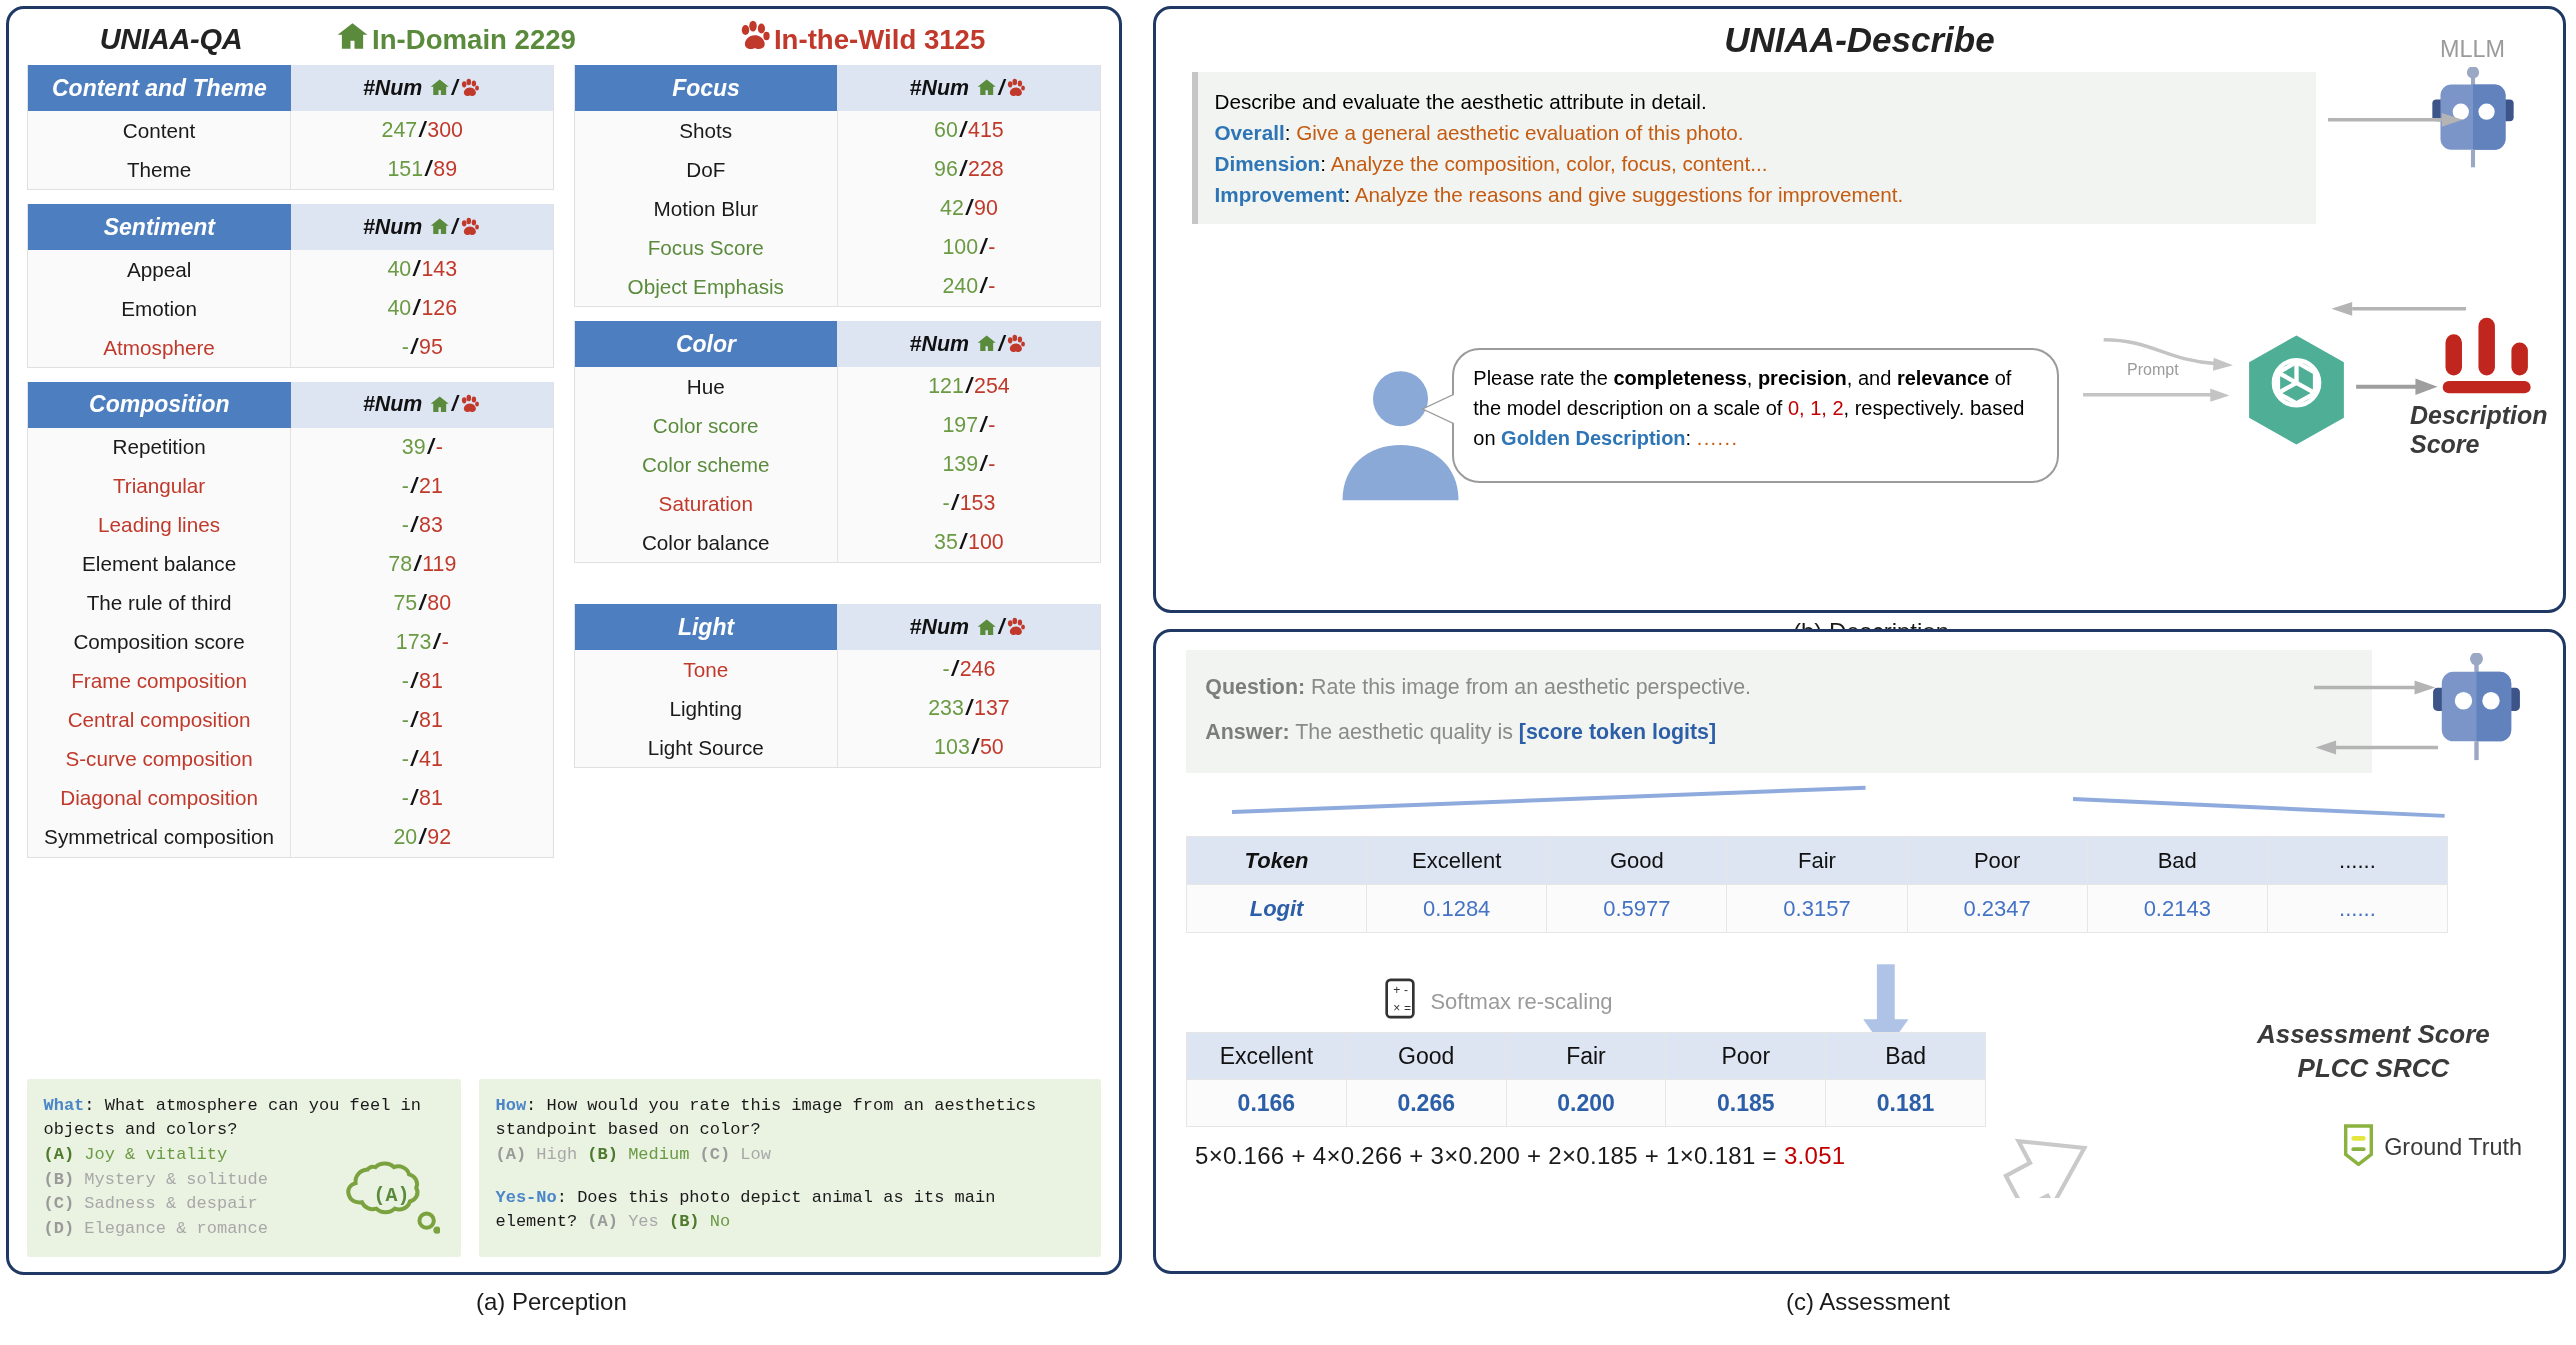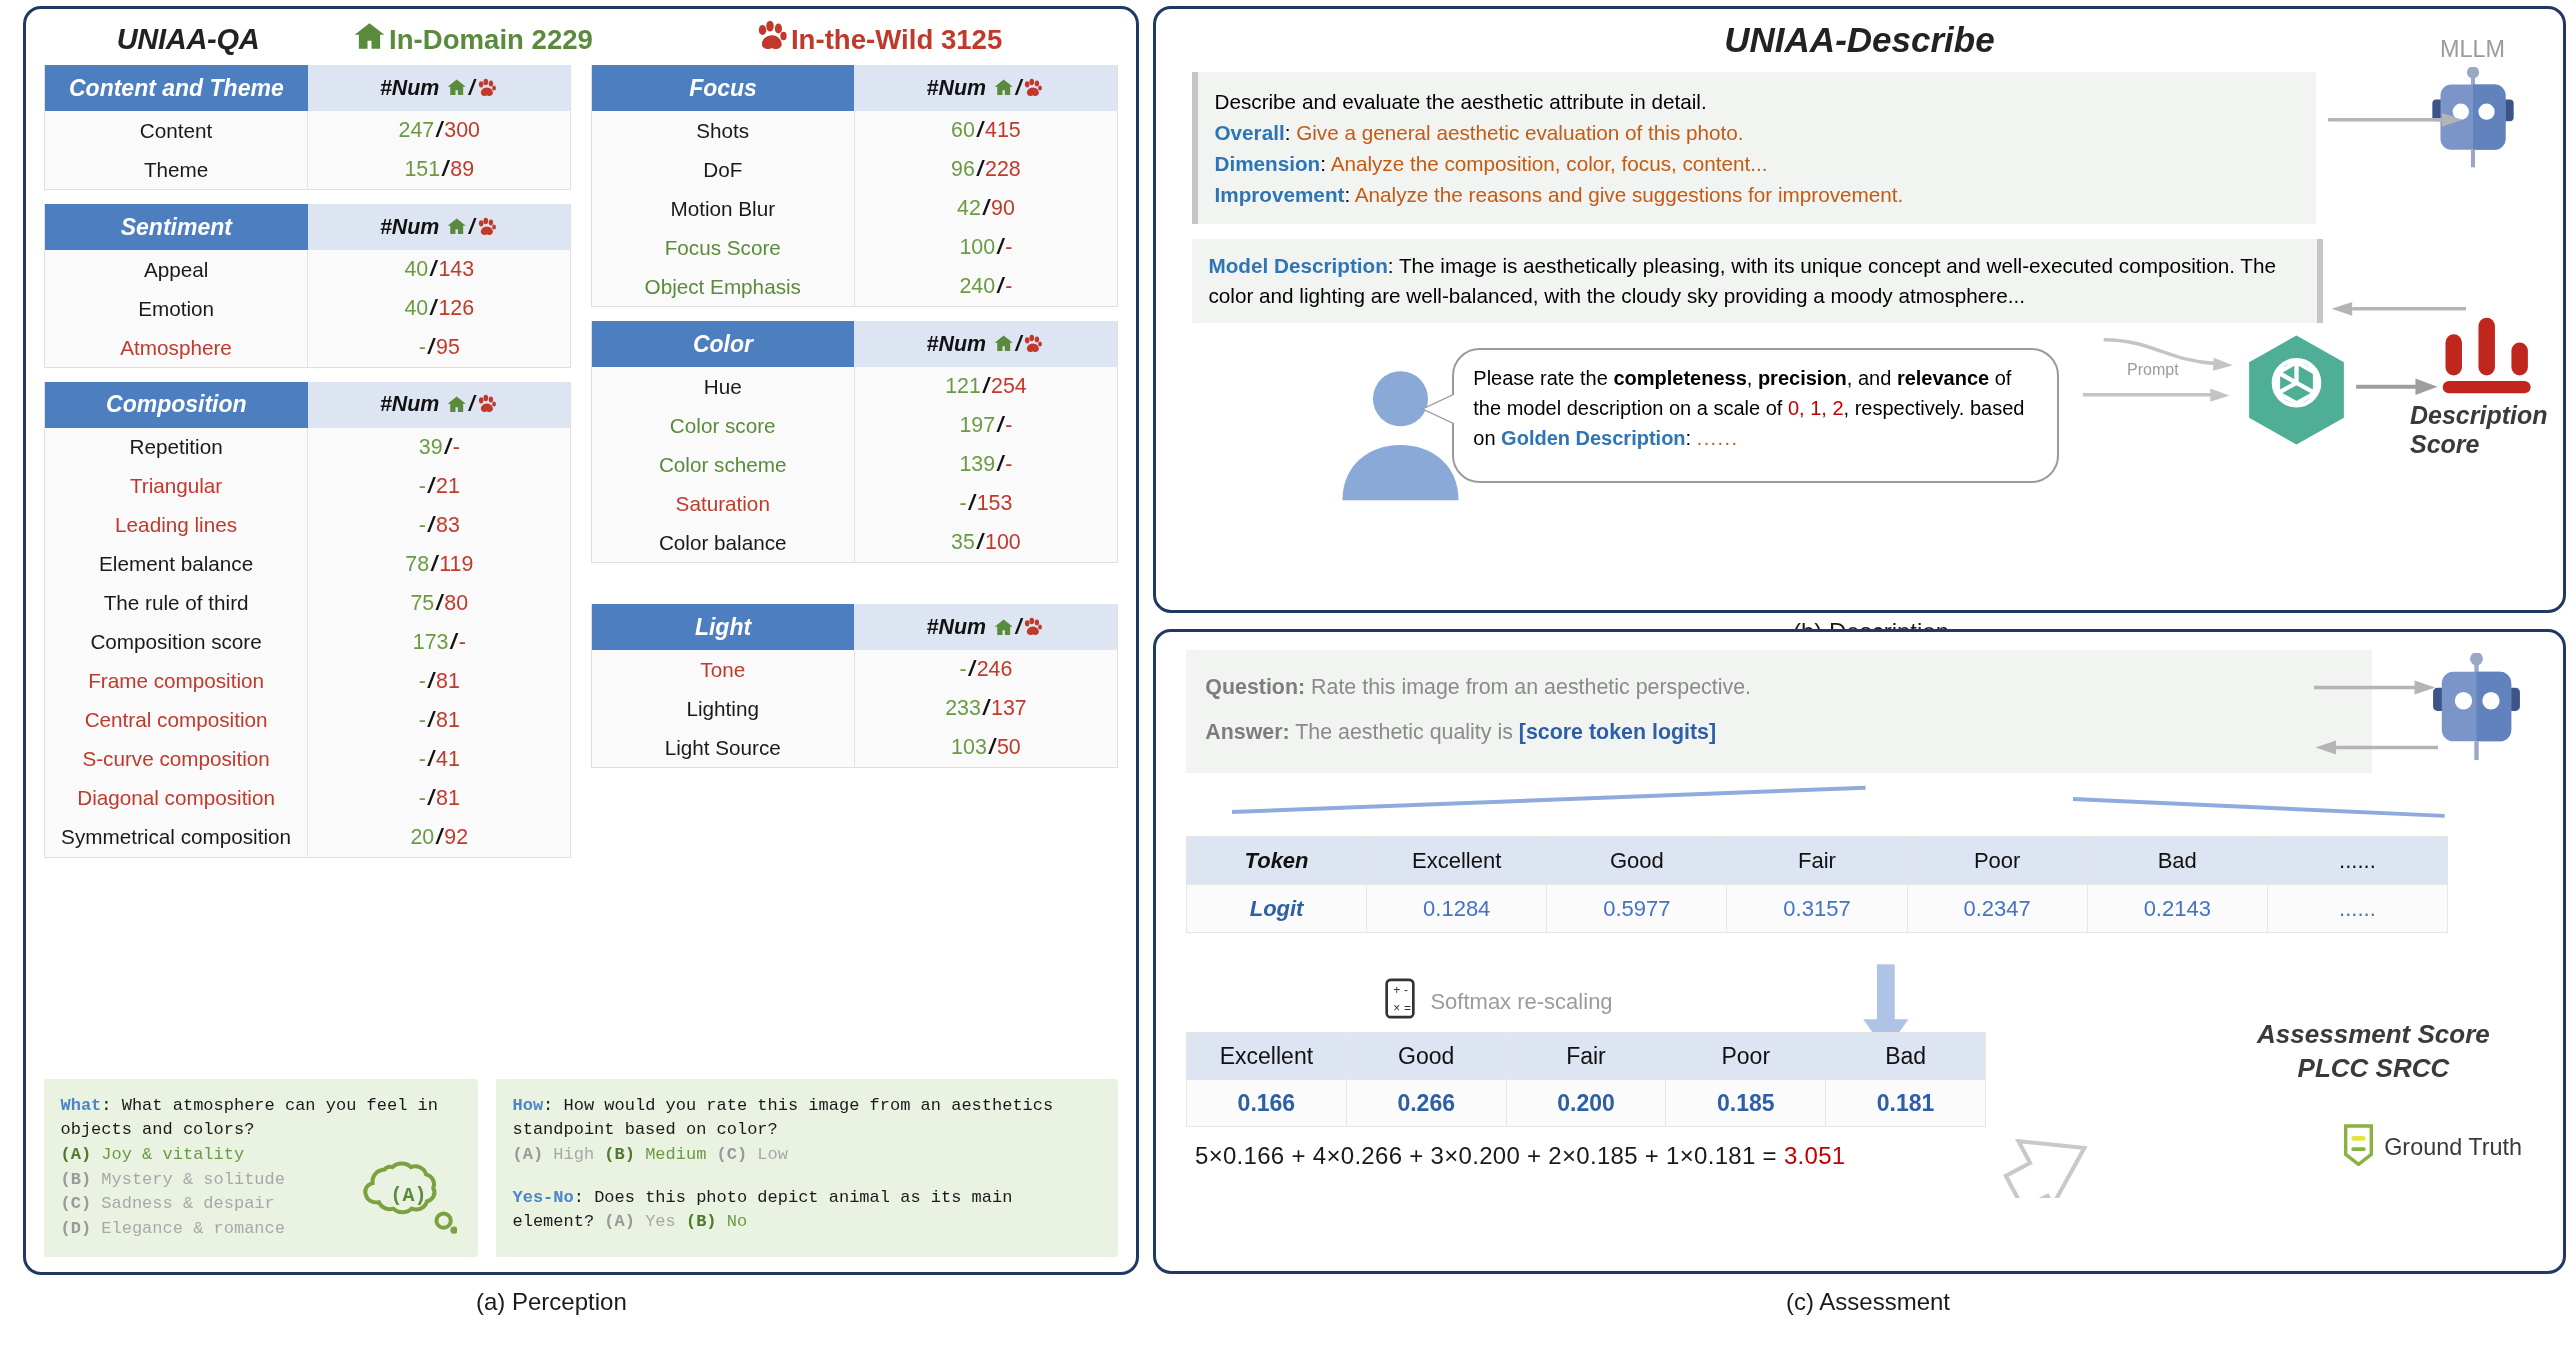--- a/index.html
+++ b/index.html
@@ -10,21 +10,21 @@
     position: relative;
     overflow: hidden;
   }
   .panel {
     position: absolute;
     border: 3.4px solid #1f3864;
     border-radius: 18px;
     background: #fff;
   }
   
-  #panel-a { left: 23px; top: 5.5px; width: 1116px; height: 1269px; }
+  #panel-a { left: 6px; top: 5.5px; width: 1116px; height: 1269px; }
 
   .hdr-row {
     display: flex; align-items: center; justify-content: flex-start;
     padding: 9.7px 0 4.1px 0;
   }
   .qa-title {
     font-style: italic; font-weight: bold; font-size: 29px; color:#222;
     width: 324px; text-align: center; letter-spacing: -0.3px;
   }
   .domain-tag { display:flex; align-items:center; font-size:27.6px; font-weight:600; }
@@ -457,23 +457,20 @@
 
   <div class="prompt-box">
     <div>Describe and evaluate the aesthetic attribute in detail.</div>
     <div id="prompt-lines">
         <div><span class="pb-blue">Overall</span><span>: </span><span class="pb-orange">Give a general aesthetic evaluation of this photo.</span></div>
         <div><span class="pb-blue">Dimension</span><span>: </span><span class="pb-orange">Analyze the composition, color, focus, content...</span></div>
         <div><span class="pb-blue">Improvement</span><span>: </span><span class="pb-orange">Analyze the reasons and give suggestions for improvement.</span></div>
       </div>
   </div>
 
-  <div class="desc-box">
-    <span class="pb-blue">Model Description</span><span>: </span><span>The image is aesthetically pleasing, with its unique concept and well-executed composition. The color and lighting are well-balanced, with the cloudy sky providing a moody atmosphere...</span>
-  </div>
 
   <div style="position:absolute; right: 11px; top: 27.6px; width: 159px;">
     <div class="mllm-lbl">MLLM</div>
     <div style="display:flex;justify-content:center;margin-top:4.1px;">
       <svg width="110" height="103" viewBox="0 0 80 76">
         <line x1="40" y1="4" x2="40" y2="14" stroke="#9aa8c4" stroke-width="3"></line>
         <circle cx="40" cy="4" r="4.5" fill="#9aa8c4"></circle>
         <rect x="10" y="24" width="10" height="16" rx="3" fill="#3c5488"></rect>
         <rect x="60" y="24" width="10" height="16" rx="3" fill="#3c5488"></rect>
         <rect x="16" y="13" width="48" height="48" rx="8" fill="#7b95c9"></rect>

